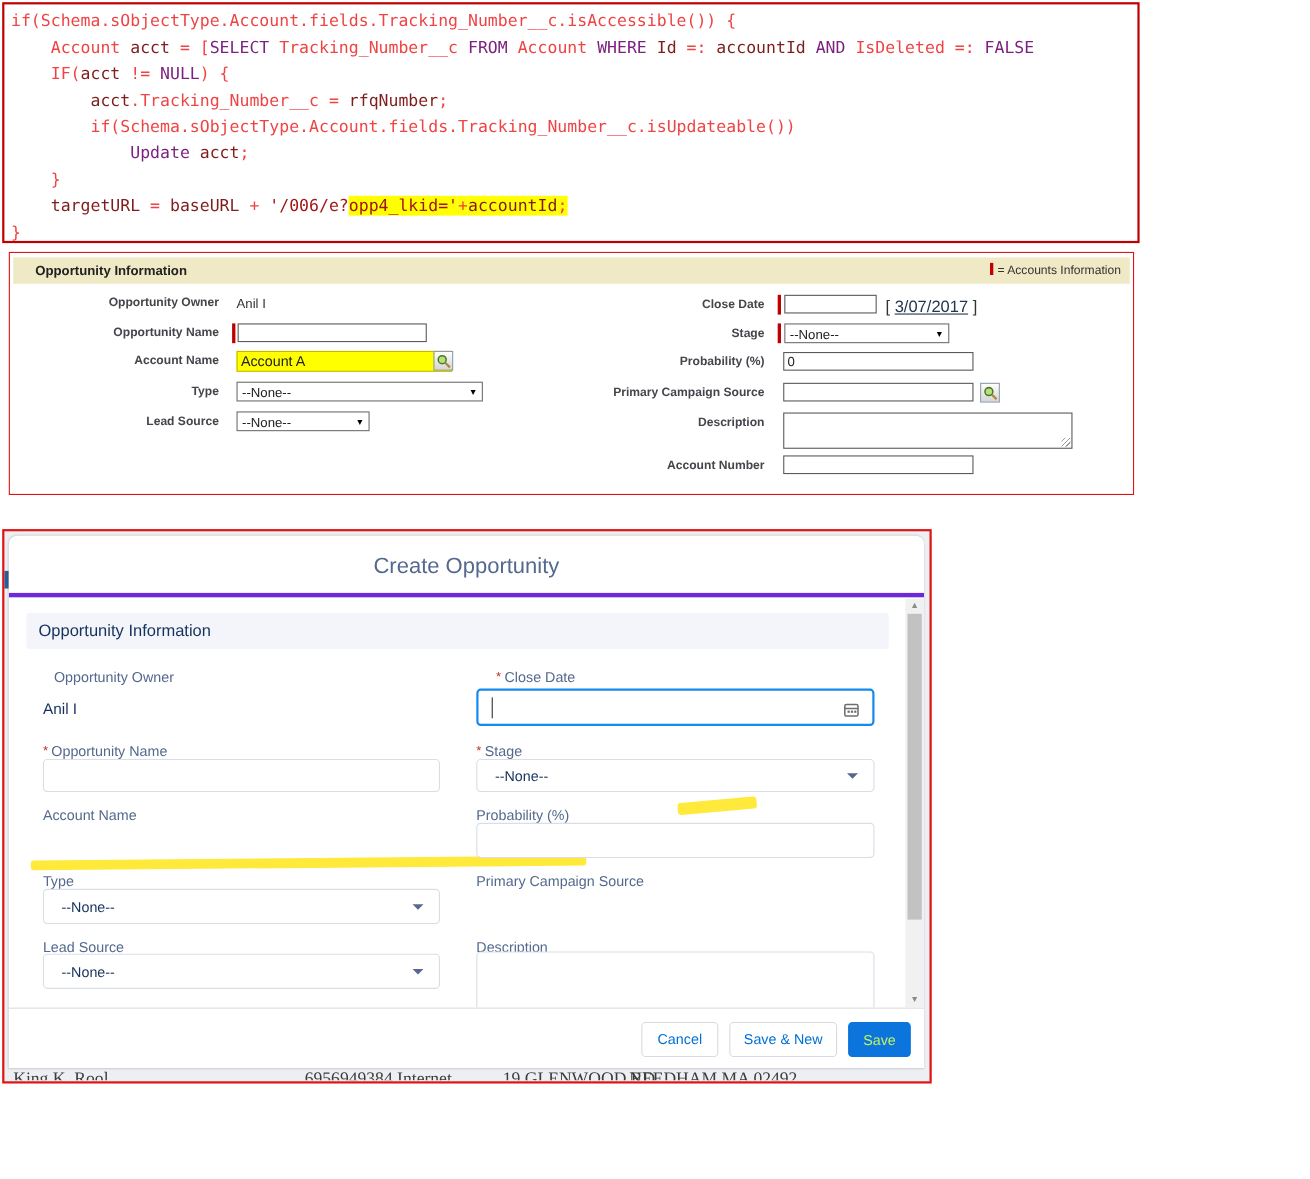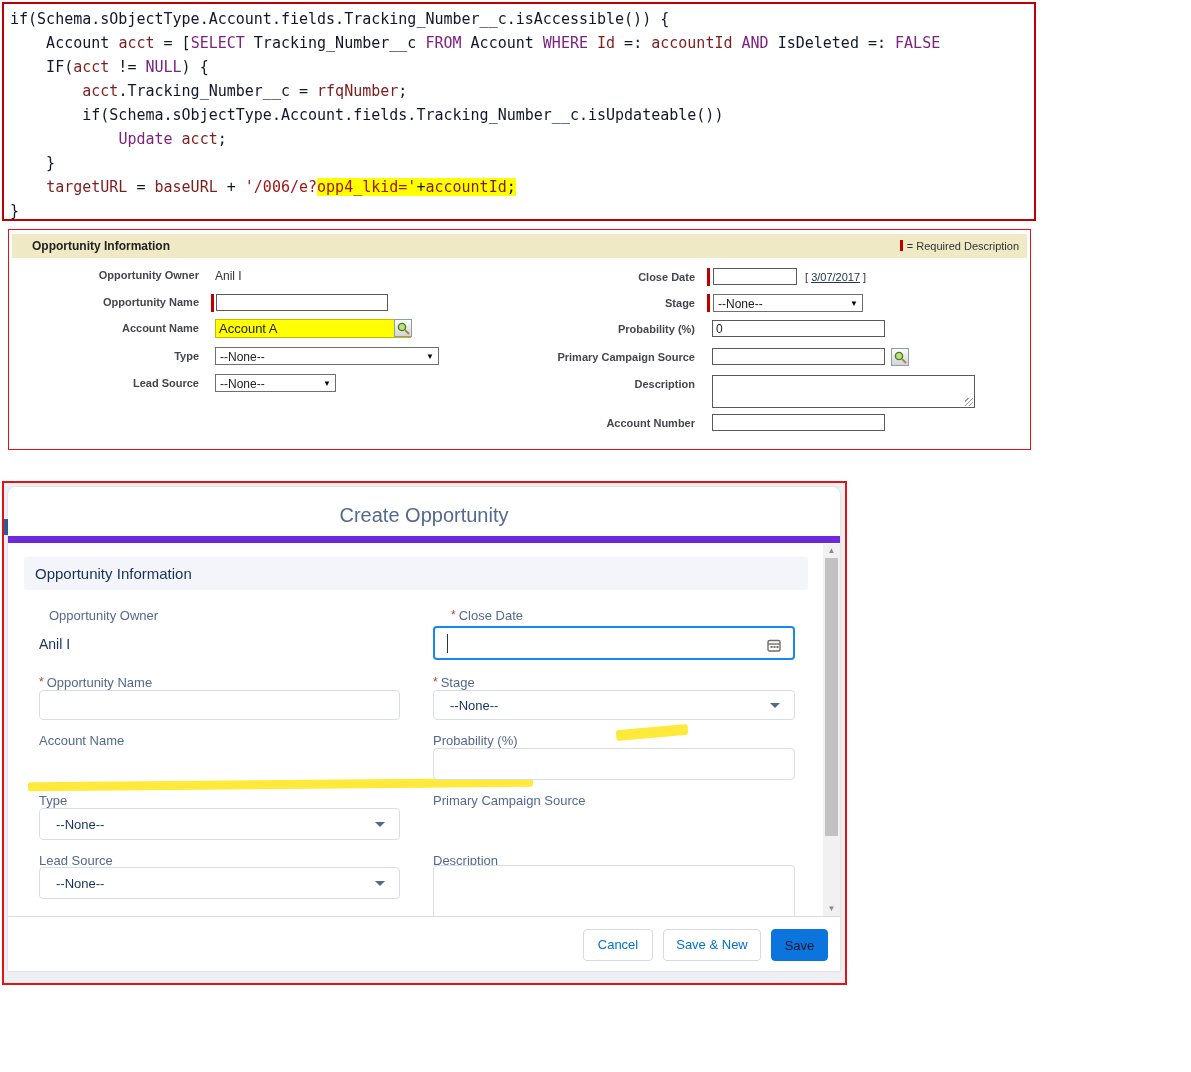--- a/index.html
+++ b/index.html
@@ -1,21 +1,21 @@
 <!DOCTYPE html>
 <html><head>
 <meta charset="utf-8">
 <style>
   *{box-sizing:border-box;margin:0;padding:0}
   body{width:1191px;height:1072px;position:relative;background:#fff;font-family:"Liberation Sans",sans-serif;overflow:hidden}
 
   
   .code-panel{position:absolute;left:2px;top:2px;width:1034px;height:219px;border:2px solid #c00000;background:#fff;
     padding:3px 6px;font-family:"DejaVu Sans Mono",monospace;font-size:15px;line-height:24px;white-space:pre;color:#202020;overflow:hidden}
-  .tk-p{color:#0f172a}
+  .tk-p{color:#ef4444}
   .tk-k{color:#7d2181}
   .tk-i{color:#7f1d1d}
   .tk-s{color:#a31515}
   .tk-hl{background:#ffff00}
 
   
   .classic-panel{position:absolute;left:8px;top:229px;width:1023px;height:221px;border:1px solid #e01414;background:#fff}
   .c-header{position:absolute;left:3px;top:4px;right:3px;height:24px;background:#f0e9c6}
   .c-title{position:absolute;left:20px;top:0;line-height:24px;font-size:12px;font-weight:bold;color:#222}
   .c-legend{position:absolute;right:8px;top:0;line-height:24px;font-size:11px;color:#333}
@@ -24,61 +24,61 @@
   .c-value{position:absolute;font-size:12px;color:#333}
   .c-input{position:absolute;border:1px solid #5a5a5a;background:#fff;font-size:12px;color:#222;padding:0 3px;height:17px;font-family:"Liberation Sans",sans-serif}
   .c-select{position:absolute;border:1px solid #6f6f6f;background:#fff;height:18px;font-size:12px;color:#222;line-height:16px;padding:1px 18px 0 4px}
   .c-select .arr{position:absolute;right:4px;top:4px;font-size:8px;color:#000;line-height:9px}
   .req-bar{position:absolute;width:3px;height:18px;background:#c00000}
   .lookup-btn{position:absolute;width:18px;height:18px;border:1px solid #8c9cb0;background:linear-gradient(#fefefe,#d5d5d5);display:flex;align-items:center;justify-content:center}
   .c-textarea{position:absolute;border:1px solid #5a5a5a;background:#fff}
   .rz{position:absolute;right:1px;bottom:1px;width:8px;height:8px;
       background:repeating-linear-gradient(135deg,transparent 0 2px,#9a9a9a 2px 3px)}
   .hl-y{background:#ffff00 !important;border-color:#c9b700 !important}
-  .date-link{font-size:11px;color:#333}
+  .date-link{font-size:15px;color:#333}
   .date-link .d{text-decoration:underline;color:#23364d}
 
   
   .modal-region{position:absolute;left:2px;top:481px;width:845px;height:504px;border:2px solid #e01414;background:#edeff2}
   .bg-sliver{position:absolute;left:0;top:36px;width:4px;height:16px;background:#2e5c94}
   .modal-card{position:absolute;left:4px;top:4px;width:832px;height:484px;background:#fff;border-radius:8px 8px 0 0;overflow:hidden;box-shadow:0 0 2px rgba(0,0,0,.15)}
-  .m-titlebar{position:absolute;left:0;top:0;right:0;height:56px;border-bottom:7px solid #6d28d9;background:#fff}
+  .m-titlebar{position:absolute;left:0;top:0;right:0;height:56px;border-bottom:4px solid #6d28d9;background:#fff}
   .m-title{text-align:center;line-height:56px;font-size:20px;color:#54698d}
   .m-content{position:absolute;left:0;top:57px;width:832px;height:372px;background:#fff;overflow:hidden}
   .m-section{position:absolute;left:16px;top:13px;width:784px;height:33px;background:#f3f5fa;border-radius:3px}
   .m-section span{display:block;padding-left:11px;line-height:33px;font-size:15px;color:#16325c}
   .m-label{position:absolute;font-size:13px;color:#54698d;white-space:nowrap}
   .m-req{color:#c23934;margin-right:3px;font-size:12px;vertical-align:top}
   .m-value{position:absolute;font-size:14px;color:#16325c}
   .m-input{position:absolute;border:1px solid #d8dde6;border-radius:4px;background:#fff;font-size:13px;color:#16325c;padding:0 12px;font-family:"Liberation Sans",sans-serif}
   .m-input::placeholder{color:#54698d;opacity:1}
   .m-focus{border:2px solid #1589ee}
   .caret{position:absolute;left:12px;top:6px;width:1px;height:19px;background:#333}
   .m-select{position:absolute;border:1px solid #d8dde6;border-radius:4px;background:#fff;font-size:13px;color:#16325c;padding:0 28px 0 16px}
   .m-select .txt{line-height:30px;display:block}
   .chev{position:absolute;right:14px;top:13px;width:0;height:0;border-left:5px solid transparent;border-right:5px solid transparent;border-top:5px solid #54698d}
   .smear{position:absolute;background:#ffe93b;border-radius:3px}
   .sb{position:absolute;right:0;top:0;width:17px;height:372px;background:#f1f1f1}
   .sb-arrow{position:absolute;left:0;width:17px;height:12px;font-size:8px;color:#8a8a8a;text-align:center;line-height:12px}
   .sb-thumb{position:absolute;left:2px;top:14px;width:13px;height:278px;background:#c2c2c2}
   .m-footer{position:absolute;left:0;top:429px;width:832px;height:73px;background:#fff;border-top:1px solid #dddbda}
   .btn{position:absolute;top:12px;height:32px;border-radius:4px;border:1px solid #d8dbde;background:#fff;color:#0070d2;font-size:13px;text-align:center;line-height:30px;font-family:"Liberation Sans",sans-serif}
-  .btn-brand{background:#0b74dd;border-color:#0b74dd;color:#0f172a;line-height:32px}
+  .btn-brand{background:#0b74dd;border-color:#0b74dd;color:#bef264;line-height:32px}
   .bg-row{position:absolute;left:0;top:489px;width:840px;height:10px;overflow:hidden;font-family:"Liberation Serif",serif;font-size:16px;color:#3c3c3c}
   .bg-row span{position:absolute;top:0;text-decoration:underline;white-space:nowrap}
 </style>
 </head>
 <body>
 
 <div class="code-panel"><div class="code-line"><span class="tk-p">if(Schema.sObjectType.Account.fields.Tracking_Number__c.isAccessible()) {</span></div><div class="code-line"><span class="tk-p">    Account </span><span class="tk-i">acct</span><span class="tk-p"> = [</span><span class="tk-k">SELECT</span><span class="tk-p"> Tracking_Number__c </span><span class="tk-k">FROM</span><span class="tk-p"> Account </span><span class="tk-k">WHERE</span><span class="tk-p"> </span><span class="tk-i">Id</span><span class="tk-p"> =: </span><span class="tk-i">accountId</span><span class="tk-p"> </span><span class="tk-k">AND</span><span class="tk-p"> IsDeleted =: </span><span class="tk-k">FALSE</span></div><div class="code-line"><span class="tk-p">    IF(</span><span class="tk-i">acct</span><span class="tk-p"> != </span><span class="tk-k">NULL</span><span class="tk-p">) {</span></div><div class="code-line"><span class="tk-p">        </span><span class="tk-i">acct</span><span class="tk-p">.Tracking_Number__c = </span><span class="tk-i">rfqNumber</span><span class="tk-p">;</span></div><div class="code-line"><span class="tk-p">        if(Schema.sObjectType.Account.fields.Tracking_Number__c.isUpdateable())</span></div><div class="code-line"><span class="tk-p">            </span><span class="tk-k">Update</span><span class="tk-p"> </span><span class="tk-i">acct</span><span class="tk-p">;</span></div><div class="code-line"><span class="tk-p">    }</span></div><div class="code-line"><span class="tk-p">    </span><span class="tk-i">targetURL</span><span class="tk-p"> = </span><span class="tk-i">baseURL</span><span class="tk-p"> + </span><span class="tk-s">'/006/e?</span><span class="tk-s tk-hl">opp4_lkid='</span><span class="tk-p tk-hl">+</span><span class="tk-i tk-hl">accountId</span><span class="tk-p tk-hl">;</span></div><div class="code-line"><span class="tk-p">}</span></div></div>
 
 <div class="classic-panel">
   <div class="c-header">
     <div class="c-title">Opportunity Information</div>
-    <div class="c-legend"><span class="req-chip"></span><span>= Required Description</span></div>
+    <div class="c-legend"><span class="req-chip"></span><span>= Accounts Information</span></div>
   </div>
 
   <div class="c-label" style="left:10px;top:39px;width:180px">Opportunity Owner</div>
   <div class="c-value" style="left:206px;top:39px">Anil I</div>
 
   <div class="c-label" style="left:10px;top:66px;width:180px">Opportunity Name</div>
   <div class="req-bar" style="left:202px;top:64px"></div>
   <input class="c-input" style="left: 207px; top: 64px; width: 172px;">
 
   <div class="c-label" style="left:10px;top:92px;width:180px">Account Name</div>
@@ -194,13 +194,19 @@
       </div>
     </div>
 
     <div class="m-footer">
       <div class="btn" style="left:575px;width:70px">Cancel</div>
       <div class="btn" style="left:655px;width:98px">Save &amp; New</div>
       <div class="btn btn-brand" style="left:763px;width:57px">Save</div>
     </div>
   </div>
 
+  <div class="bg-row">
+    <span style="left:8px">King K. Rool</span>
+    <span style="left:273px">6956949384  Internet</span>
+    <span style="left:453px">19 GLENWOOD RD</span>
+    <span style="left:568px">NEEDHAM  MA 02492</span>
+  </div>
 </div>
 
 </body></html>

